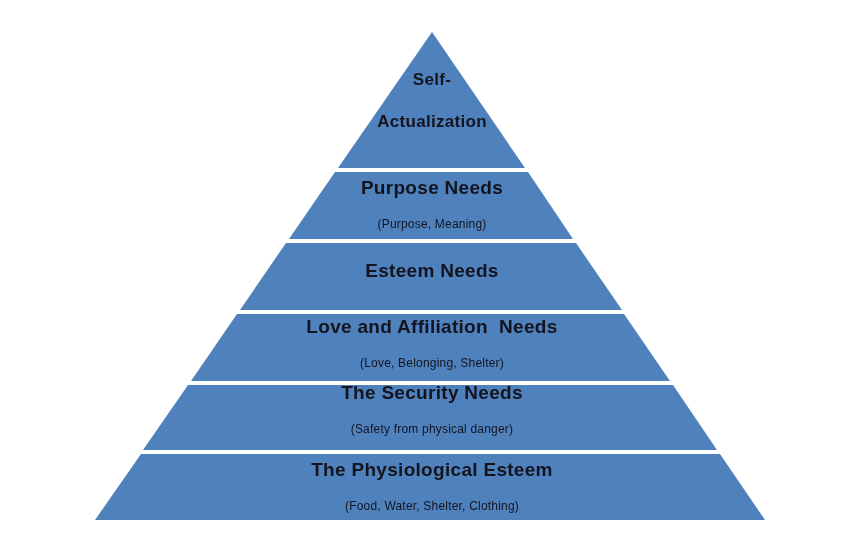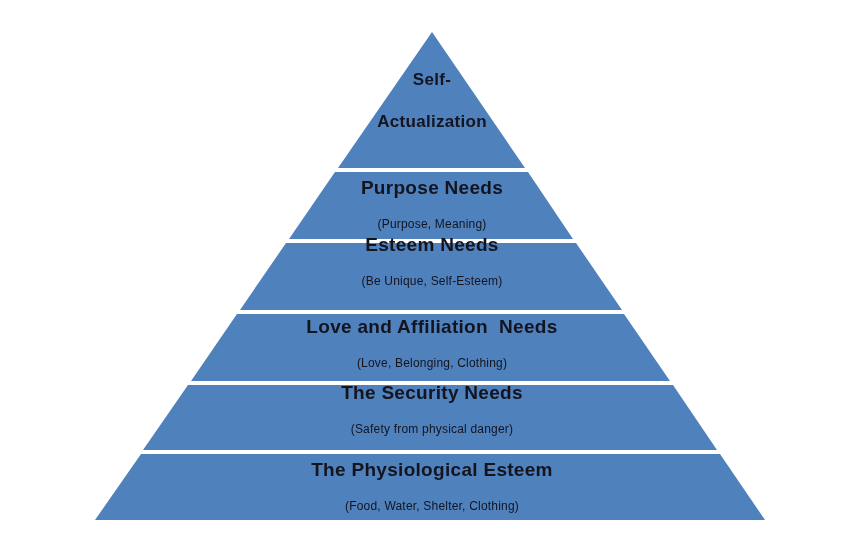--- a/index.html
+++ b/index.html
@@ -36,21 +36,21 @@
     flex-direction: column;
     align-items: center;
     justify-content: center;
     gap: 18px;
     color: var(--text, #14141f);
     text-align: center;
     pointer-events: none;
   }
   .lbl1 { top: 74px;  height: 54px; gap: 24px; }
   .lbl2 { top: 172px; height: 67px; }
-  .lbl3 { top: 235px; height: 55px; }
+  .lbl3 { top: 243px; height: 55px; }
   .lbl4 { top: 314px; height: 60px; }
   .lbl5 { top: 385px; height: 50px; }
   .lbl6 { top: 454px; height: 66px; }
 
   .apex-title {
     font-size: 17px;
     font-weight: bold;
     line-height: 18px;
     letter-spacing: 0.3px;
   }
@@ -86,26 +86,25 @@
     <div class="apex-title">Actualization</div>
   </div>
 
   <div class="label lbl2">
     <div class="title">Purpose Needs</div>
     <div class="subtitle">(Purpose, Meaning)</div>
   </div>
 
   <div class="label lbl3">
     <div class="title">Esteem Needs</div>
-    <div class="subtitle">(Be Unique, Self-Esteem)</div>
   </div>
 
   <div class="label lbl4">
     <div class="title">Love and Affiliation  Needs</div>
-    <div class="subtitle">(Love, Belonging, Clothing)</div>
+    <div class="subtitle">(Love, Belonging, Shelter)</div>
   </div>
 
   <div class="label lbl5">
     <div class="title">The Security Needs</div>
     <div class="subtitle">(Safety from physical danger)</div>
   </div>
 
   <div class="label lbl6">
     <div class="title">The Physiological Esteem</div>
     <div class="subtitle">(Food, Water, Shelter, Clothing)</div>

